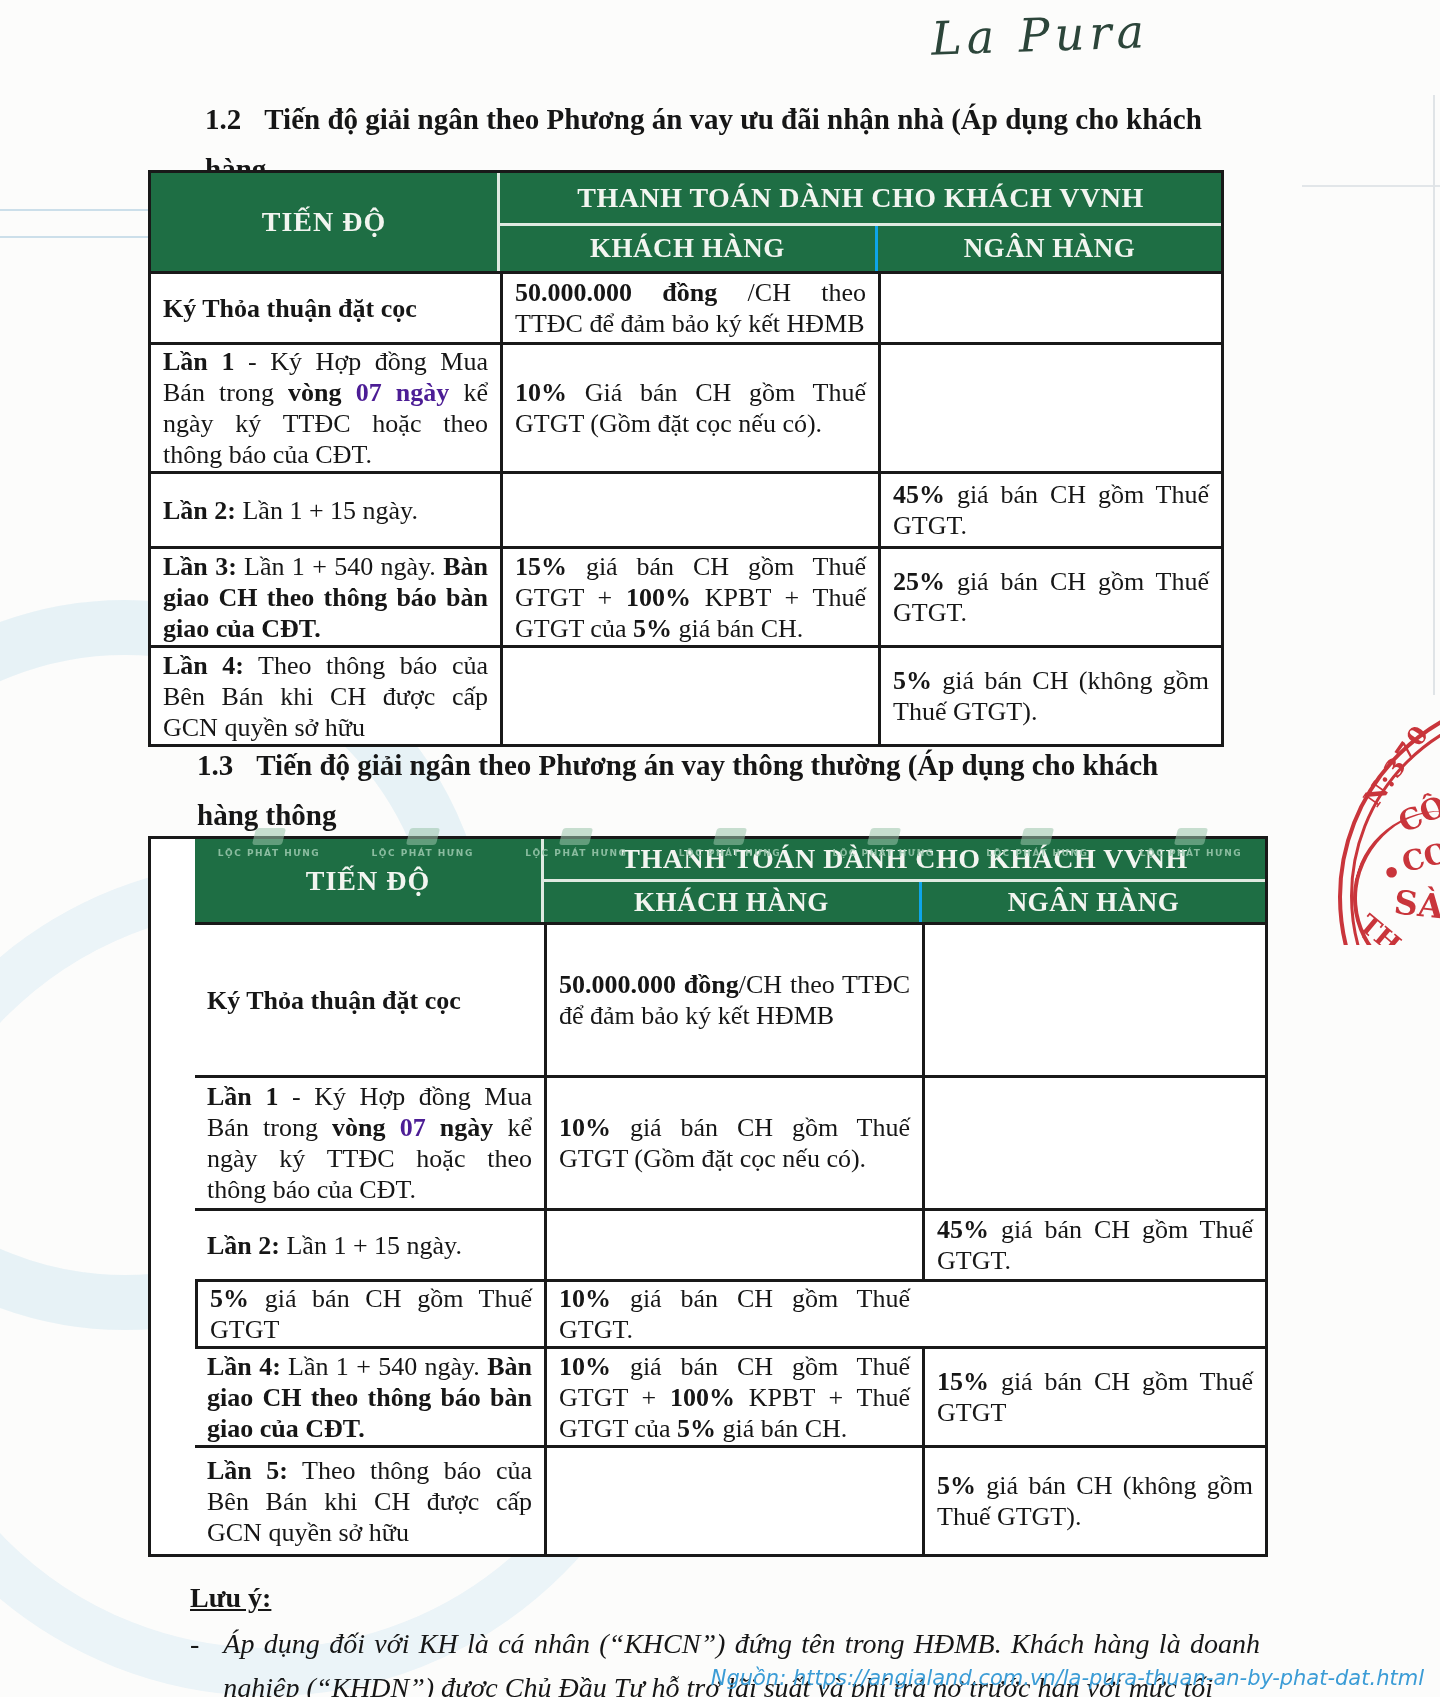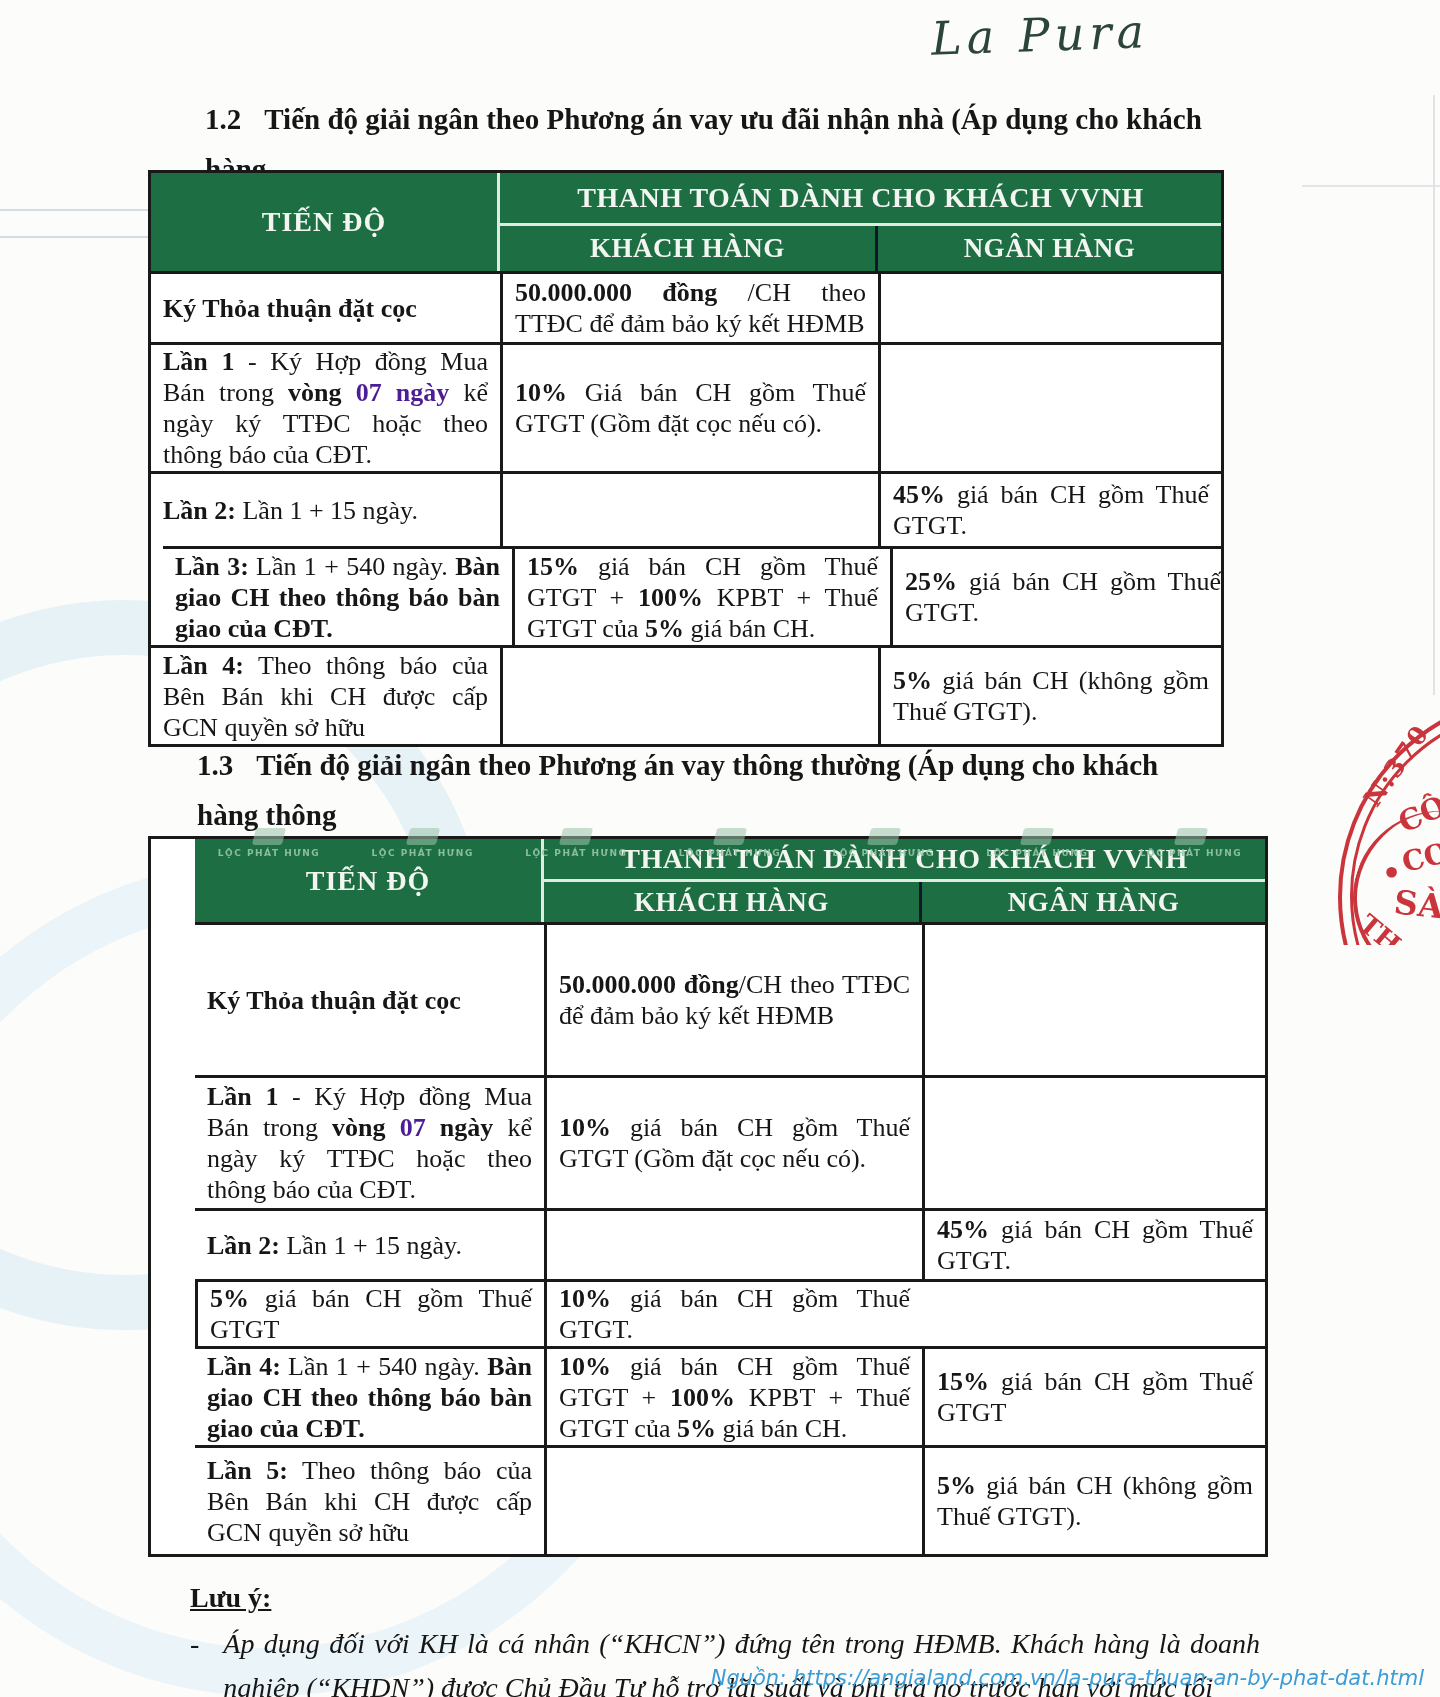--- a/index.html
+++ b/index.html
@@ -33,35 +33,35 @@
   .t1{top:170px;}
   .t2{top:836px;padding-left:44px;}
   .thead{display:grid;grid-template-columns:349px 1fr;background:#1e6e44;color:#f2f5f0;
          font-weight:bold;position:relative;}
   .th-schedule{display:flex;align-items:center;justify-content:center;font-size:28px;
                border-right:3px solid rgba(244,247,243,.9);letter-spacing:1px;}
   .th-top{display:flex;align-items:center;justify-content:center;font-size:28px;
           border-bottom:3px solid rgba(244,247,243,.9);letter-spacing:.5px;}
   .th-sub-row{display:grid;grid-template-columns:378px 1fr;}
   .th-cell{display:flex;align-items:center;justify-content:center;font-size:27px;letter-spacing:.5px;}
-  .th-cell.cust{border-right:3px solid #0f172a;}
+  .th-cell.cust{border-right:3px solid #0ea5e9;}
   .t1 .th-top{height:50px;}  .t1 .th-sub-row{height:45px;}
   .t2 .th-top{height:40px;}  .t2 .th-sub-row{height:40px;}
 
   .tr{display:grid;grid-template-columns:349px 378px 343px;border-top:3px solid #191919;}
   .td{padding:2px 12px;display:flex;align-items:center;font-size:26px;overflow:hidden;}
   .td .txt{width:100%;text-align:justify;line-height:31px;}
   .td.c,.td.b2{border-left:3px solid #191919;}
   .b{font-weight:bold;}
   .red{color:#4c1d95;font-weight:bold;}
 
   .t1 .tr:nth-child(1){height:68px;}
   .t1 .tr:nth-child(2){height:126px;}
   .t1 .tr:nth-child(3){height:72px;}
-  .t1 .tr:nth-child(4){height:96px;margin-left:12px;}
+  .t1 .tr:nth-child(4){height:96px;}
   .t1 .tr:nth-child(5){height:96px;}
 
   .t2 .tr:nth-child(1){height:150px;}
   .t2 .tr:nth-child(2){height:130px;}
   .t2 .tr:nth-child(3){height:68px;}
   .t2 .tr:nth-child(4){height:64px;}
   .t2 .tr:nth-child(5){height:96px;}
   .t2 .tr:nth-child(6){height:106px;}
 
   

